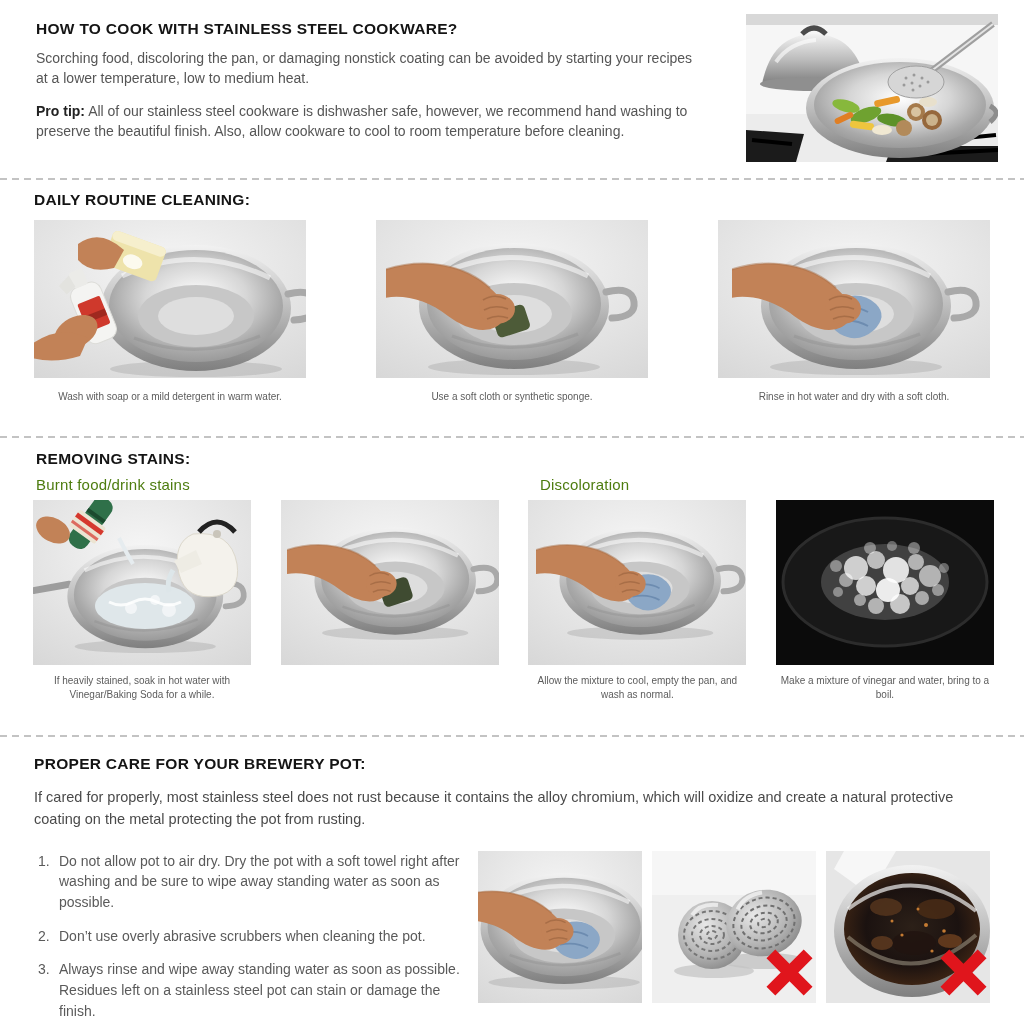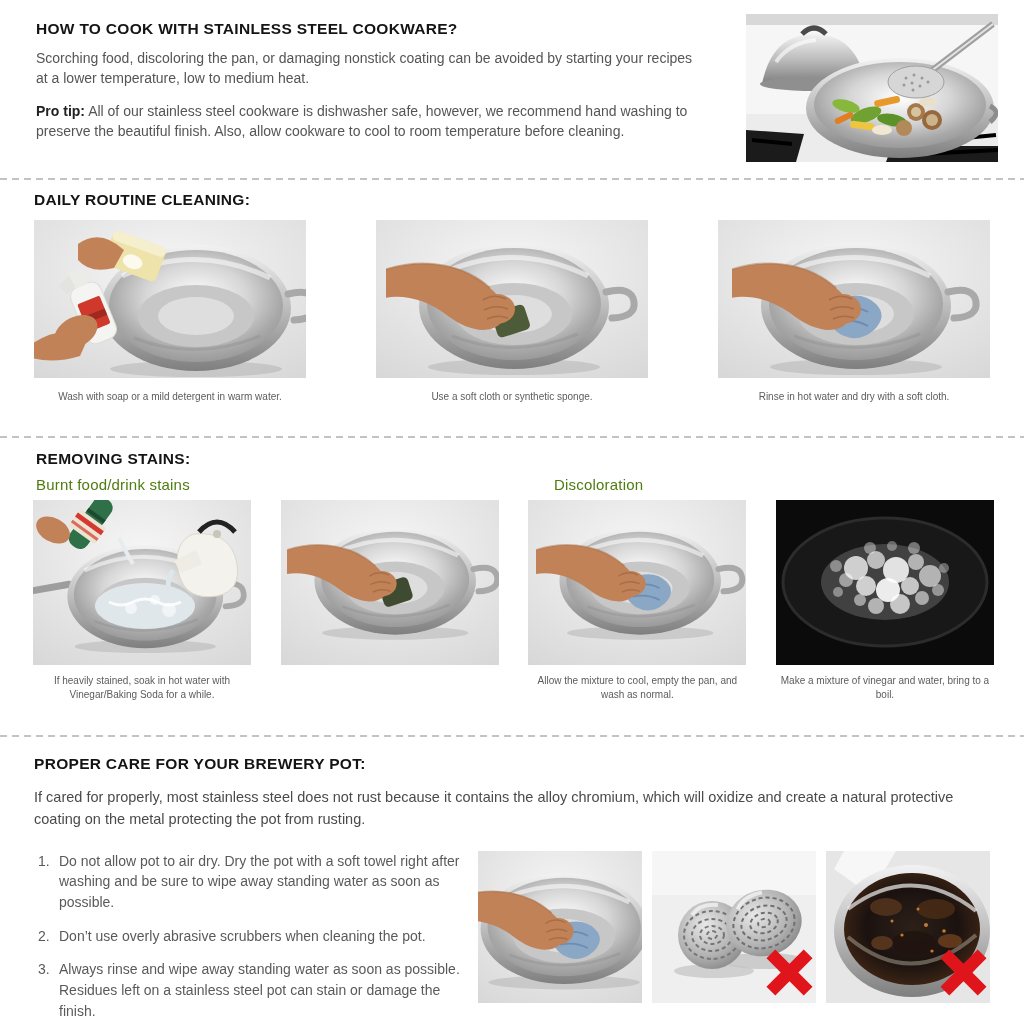--- a/index.html
+++ b/index.html
@@ -26,21 +26,21 @@
   .fig3 .ph{width:272px;height:158px;}
   figcaption{font-size:10px;color:#5c5c5c;text-align:center;line-height:1.4;margin-top:12px;}
   .row3 figcaption{min-height:40px;}
   .divider.d2{margin-top:6px;}
   
   .sec-stains{padding:0 30px 0 33px;}
   .sec-stains h2{margin:12px 0 6px;padding-left:3px;}
   .sublabels{position:relative;height:24px;}
   .sublabel{position:absolute;top:2px;font-size:15px;color:#4d7c0f;letter-spacing:.2px;}
   .sub-burnt{left:3px;}
-  .sub-disc{left:521px;}
+  .sub-disc{left:507px;}
   .row4{display:flex;justify-content:space-between;margin-top:2px;}
   .fig4{width:218px;}
   .fig4 .ph{width:218px;height:165px;}
   .row4 figcaption{min-height:56px;margin-top:9px;}
   .divider.d3{margin-top:5px;}
   
   .sec-care{padding:0 34px;}
   .sec-care h2{margin:18px 0 14px;}
   .care-par{font-size:14.5px;color:#4a4a4a;line-height:1.5;max-width:992px;}
   .care-row{display:flex;margin-top:20px;}

